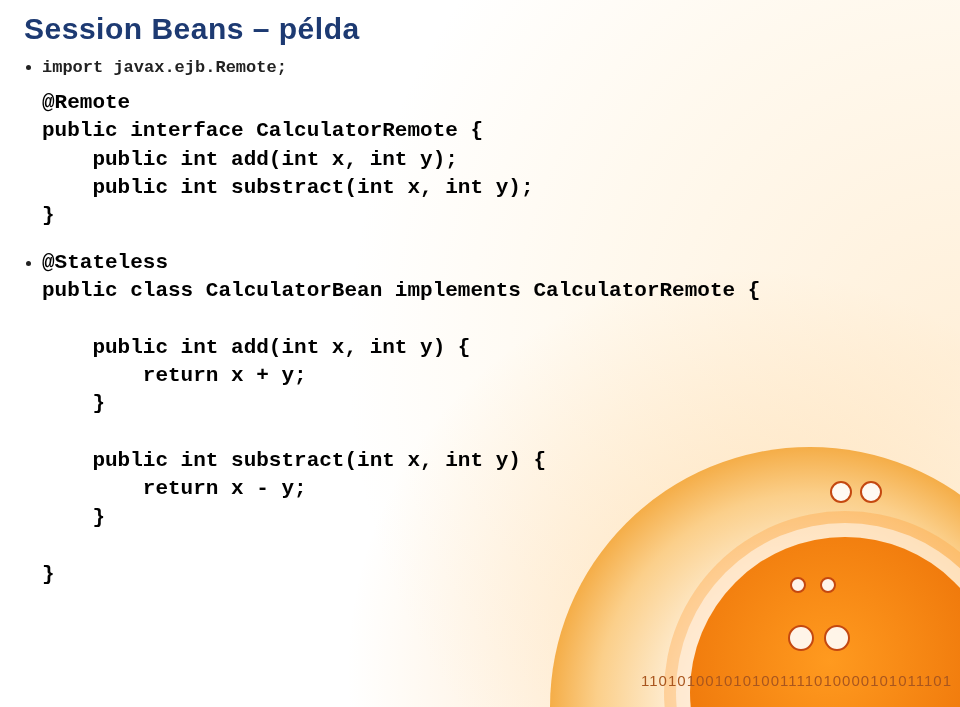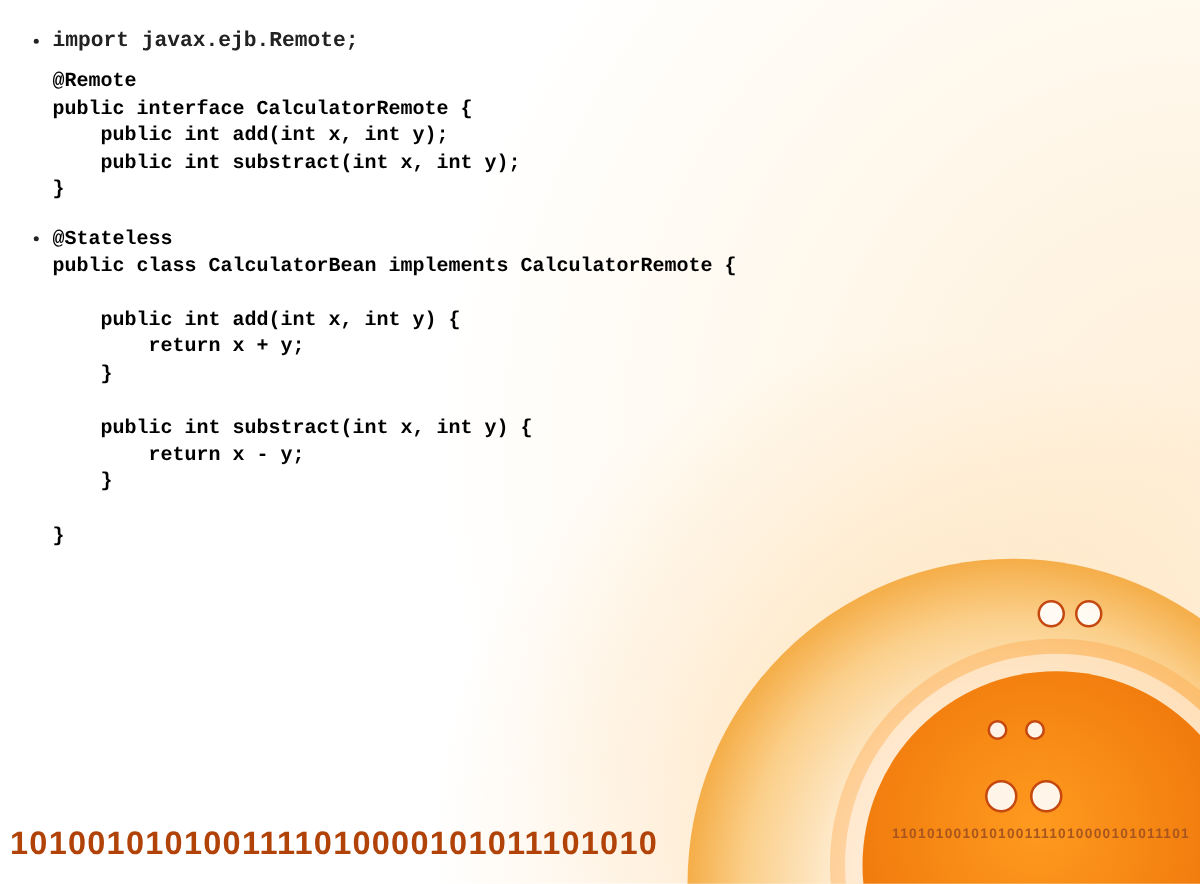--- a/index.html
+++ b/index.html
@@ -68,27 +68,27 @@
     font-family: "Arial Black", Arial, sans-serif;
     font-weight: 900;
     font-size: 26px;
     letter-spacing: 1px;
     color: #b14308;
     white-space: nowrap;
     overflow: hidden;
     padding-left: 8px;
   }
   .binary-bar .small {
-    font-size: 11px;
+    font-size: 15px;
     letter-spacing: 1px;
-    font-weight: 700;
+    font-weight: 400;
     color: #a9561e;
     position: absolute;
     right: 8px;
-    bottom: 18px;
+    bottom: 2px;
   }
 
   .content {
     position: relative;
     z-index: 5;
     padding: 12px 28px 0 24px;
   }
   .title {
     font-family: "Arial Black", Arial, sans-serif;
     font-weight: 900;
@@ -101,21 +101,21 @@
     list-style: disc;
     margin: 12px 0 0 18px;
     padding: 0;
   }
   ul.code-list > li {
     color: #222;
     margin-bottom: 18px;
   }
   .mono {
     font-family: "Courier New", Courier, monospace;
-    font-size: 16px;
+    font-size: 21px;
     font-weight: bold;
     color: #000;
     white-space: pre;
     line-height: 1.35;
   }
   .li-head {
     font-family: "Courier New", Courier, monospace;
     font-size: 17px;
     font-weight: bold;
   }
@@ -128,25 +128,25 @@
 <body>
 
 <div class="bg"></div>
 <div class="disc-outer"></div>
 <div class="disc-orange"></div>
 <div class="dot-row dots1"><span></span><span></span></div>
 <div class="dot-row dots2"><span></span><span></span></div>
 <div class="dot-row dots3"><span></span><span></span></div>
 
 <div class="binary-bar">
-  <span>1010010101001111010000101011101010</span>
   <span class="small">1101010010101001111010000101011101</span>
 </div>
 
 <div class="content">
+  <h1 class="title">Session Beans – példa</h1>
   <ul class="code-list">
     <li>
       <span class="li-head">import javax.ejb.Remote;</span>
       <div class="mono block">@Remote
 public interface CalculatorRemote {
     public int add(int x, int y);
     public int substract(int x, int y);
 }</div>
     </li>
     <li>

